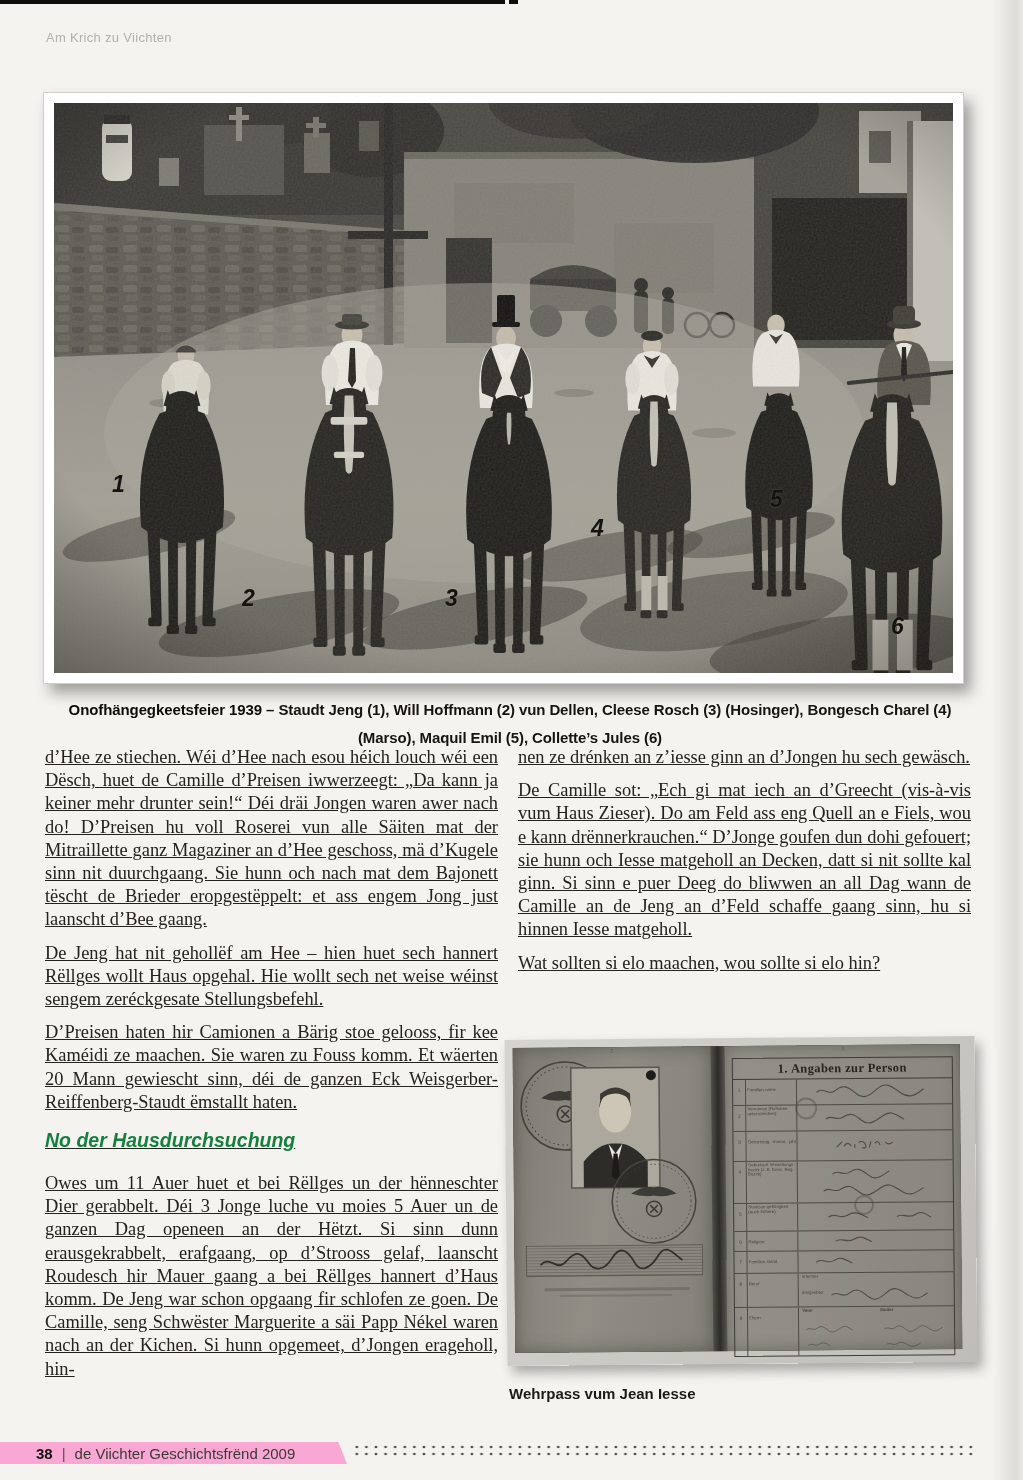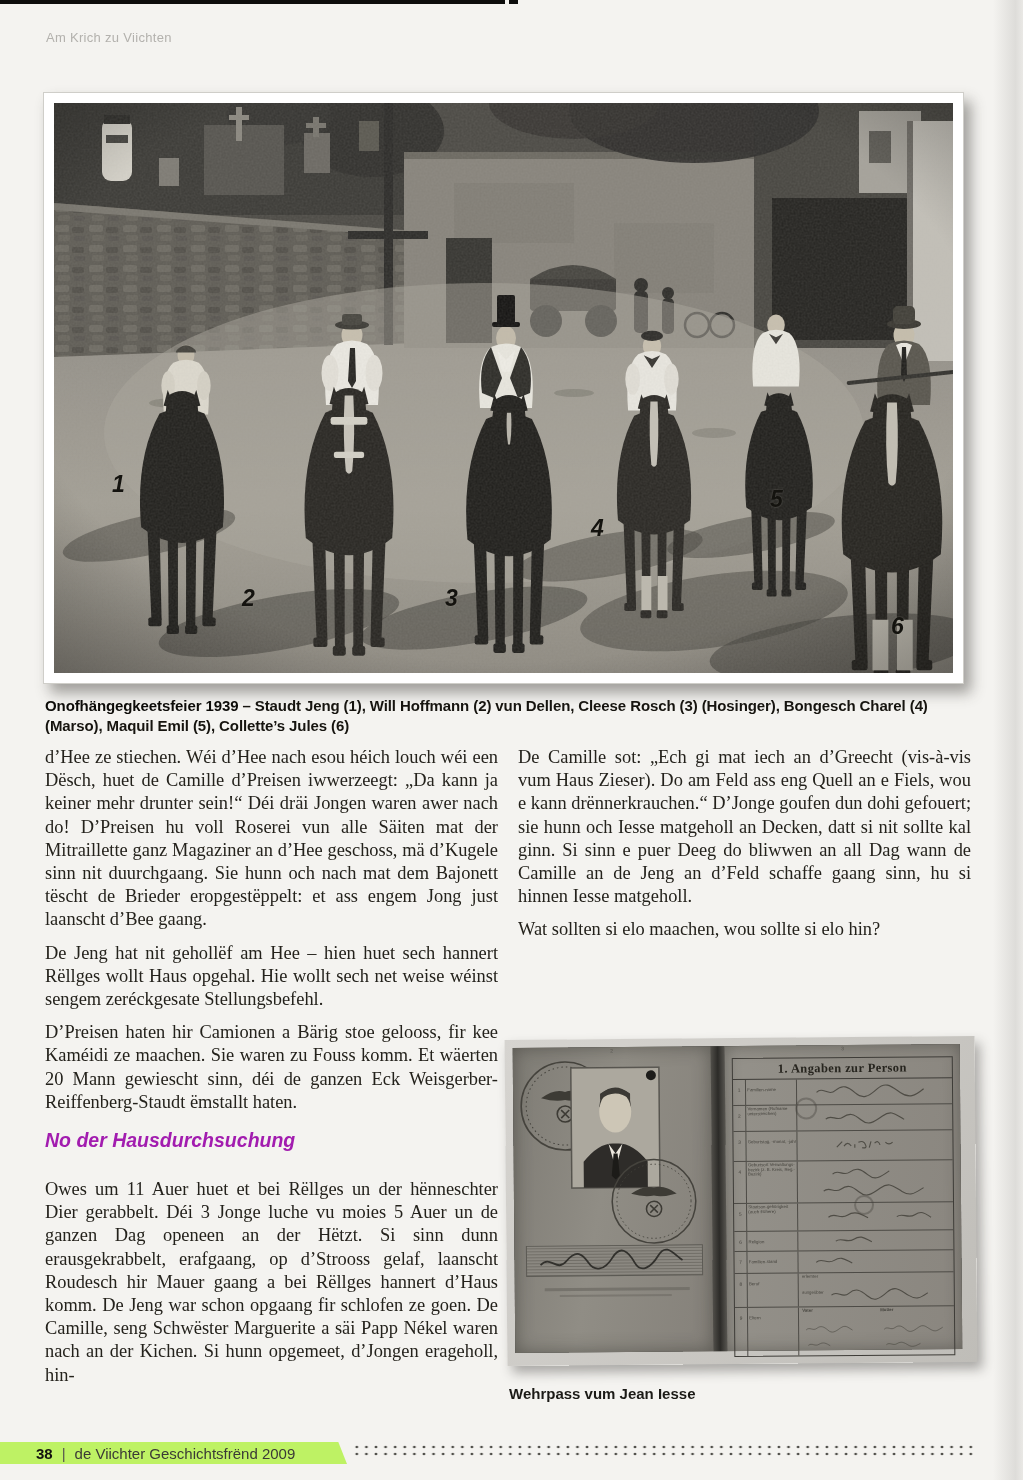--- a/index.html
+++ b/index.html
@@ -9,31 +9,31 @@
   .scan-edge-right{position:absolute;right:0;top:0;width:30px;height:100%;pointer-events:none;
         background:linear-gradient(to right,rgba(70,68,64,0),rgba(70,68,64,.13) 75%,rgba(70,68,64,.06));}
   .kopfzeile{position:absolute;left:46px;top:30px;font-size:13px;color:#b3b1ad;letter-spacing:.3px;}
 
   
   .photo-frame{position:absolute;left:43px;top:92px;width:899px;height:570px;background:#fff;
         border:1px solid #cfcec9;padding:10px;box-shadow:7px 9px 13px rgba(60,58,54,.45);}
   .photo-frame svg{display:block;width:899px;height:570px;background:#8f8b83;}
   .photo-number{position:absolute;font:italic 700 23px "Liberation Sans",sans-serif;color:#14130f;
         text-shadow:0 0 2px rgba(190,186,176,.4);}
-  .caption{position:absolute;left:45px;top:696px;width:930px;text-align:left;font-weight:700;
-        font-size:15px;line-height:20px;color:#16140f;letter-spacing:-.1px;}
+  .caption{position:absolute;left:45px;top:696px;width:930px;text-align:center;font-weight:700;
+        font-size:15px;line-height:28px;color:#16140f;letter-spacing:-.1px;}
   .caption strong{font-weight:700;color:#0c0b08;}
 
   
   .col{position:absolute;top:746px;width:453px;font-family:"Liberation Serif",serif;
-        font-size:18.4px;line-height:23.2px;color:#24221c;text-align:justify;}
+        font-size:18.4px;line-height:23.2px;color:#24221c;text-align:justify;text-decoration:underline;}
   .col-left{left:45px;}
   .col-right{left:518px;}
   .col p{margin:0 0 10px 0;}
-  h2.sub{font:italic 700 19.5px "Liberation Sans",sans-serif;color:#a21caf;margin:15px 0 26px 0;}
+  h2.sub{font:italic 700 19.5px "Liberation Sans",sans-serif;color:#15803d;margin:15px 0 20px 0;}
 
   
   .wp-fig{position:absolute;left:506px;top:1038px;width:470px;height:326px;box-sizing:border-box;
         transform:rotate(-.5deg);background:linear-gradient(125deg,#d6d4d0,#bfbdb8);
         box-shadow:5px 7px 12px rgba(50,48,45,.38);padding:8px 15px 13px 8px;}
   .booklet{display:flex;width:100%;height:100%;background:#3f3e3a;}
   .wp-pageL{width:198px;position:relative;flex:none;
         background:linear-gradient(100deg,#7f7c75,#908d85 45%,#85817a);
         box-shadow:inset 0 0 18px rgba(40,39,36,.45);}
   .wp-pageL svg{display:block;width:100%;height:100%;}
@@ -58,21 +58,21 @@
   .cell-num .tiny{text-align:center;padding-left:0;width:150%;transform:scale(.68);}
   .scribble{position:absolute;left:4px;top:50%;transform:translateY(-50%);width:92%;height:18px;}
   .scribble path{stroke:#44423b;stroke-width:1.25;fill:none;opacity:.85;}
   .parents{display:flex;width:100%;height:100%;}
   .parents>div{flex:1;position:relative;}
   .parents .tiny{font-weight:700;}
   .ink-ring{position:absolute;border:2px solid rgba(62,60,54,.35);border-radius:50%;}
   .wp-caption{position:absolute;left:509px;top:1385px;font-weight:700;font-size:15px;color:#1b1a16;}
 
   
-  .footer-bar{position:absolute;left:0;top:1442px;width:347px;height:22px;background:#bef264;
+  .footer-bar{position:absolute;left:0;top:1442px;width:347px;height:22px;background:#f9a8d4;
         clip-path:polygon(0 0,97.5% 0,100% 100%,0 100%);
         display:flex;align-items:center;font-size:15px;color:#3b3a36;}
   .footer-bar .pno{font-weight:700;color:#131210;margin-left:36px;}
   .footer-bar .div{margin:0 9px;color:#55534f;}
   .dots-row{position:absolute;height:4px;left:352px;width:624px;
         background-image:radial-gradient(circle,#504f4a 1.35px,rgba(0,0,0,0) 1.6px);
         background-size:9.6px 4px;background-repeat:repeat-x;}
 </style>
 </head>
 <body>
@@ -291,20 +291,21 @@
 
   <div class="col col-left">
     <p>d’Hee ze stiechen. Wéi d’Hee nach esou héich louch wéi een Dësch, huet de Camille d’Preisen iwwerzeegt: „Da kann ja keiner mehr drunter sein!“ Déi dräi Jongen waren awer nach do! D’Preisen hu voll Roserei vun alle Säiten mat der Mitraillette ganz Magaziner an d’Hee geschoss, mä d’Kugele sinn nit duurchgaang. Sie hunn och nach mat dem Bajonett tëscht de Brieder eropgestëppelt: et ass engem Jong just laanscht d’Bee gaang.</p>
     <p>De Jeng hat nit gehollëf am Hee – hien huet sech hannert Rëllges wollt Haus opgehal. Hie wollt sech net weise wéinst sengem zeréckgesate Stellungsbefehl.</p>
     <p>D’Preisen haten hir Camionen a Bärig stoe gelooss, fir kee Kaméidi ze maachen. Sie waren zu Fouss komm. Et wäerten 20 Mann gewiescht sinn, déi de ganzen Eck Weisgerber-Reiffenberg-Staudt ëmstallt haten.</p>
     <h2 class="sub">No der Hausdurchsuchung</h2>
     <p>Owes um 11 Auer huet et bei Rëllges un der hënneschter Dier gerabbelt. Déi 3 Jonge luche vu moies 5 Auer un de ganzen Dag openeen an der Hëtzt. Si sinn dunn erausgekrabbelt, erafgaang, op d’Strooss gelaf, laanscht Roudesch hir Mauer gaang a bei Rëllges hannert d’Haus komm. De Jeng war schon opgaang fir schlofen ze goen. De Camille, seng Schwëster Marguerite a säi Papp Nékel waren nach an der Kichen. Si hunn opgemeet, d’Jongen erageholl, hin-</p>
   </div>
 
   <div class="col col-right">
+    <p>nen ze drénken an z’iesse ginn an d’Jongen hu sech gewäsch.</p>
     <p>De Camille sot: „Ech gi mat iech an d’Greecht (vis-à-vis vum Haus Zieser). Do am Feld ass eng Quell an e Fiels, wou e kann drënnerkrauchen.“ D’Jonge goufen dun dohi gefouert; sie hunn och Iesse matgeholl an Decken, datt si nit sollte kal ginn. Si sinn e puer Deeg do bliwwen an all Dag wann de Camille an de Jeng an d’Feld schaffe gaang sinn, hu si hinnen Iesse matgeholl.</p>
     <p>Wat sollten si elo maachen, wou sollte si elo hin?</p>
   </div>
 
   <figure class="wp-fig" style="margin:0;">
     <div class="booklet">
 
       <div class="wp-pageL">
         <span class="wp-pagenum">2</span>
         <svg viewBox="0 0 198 300">

